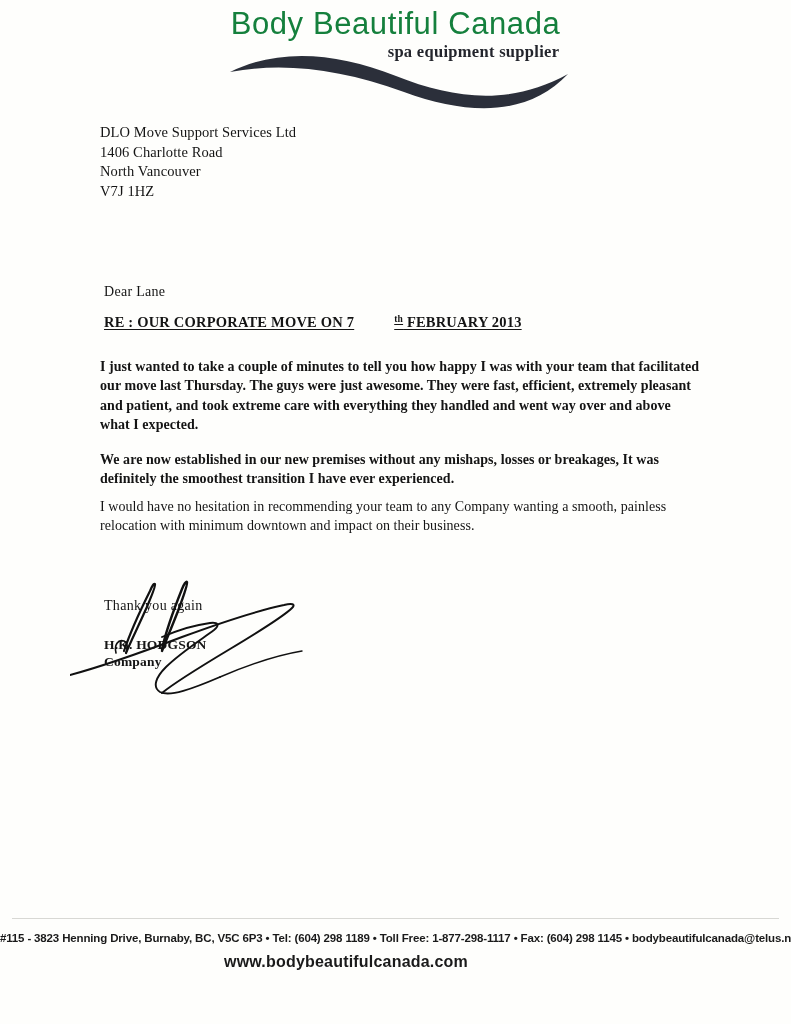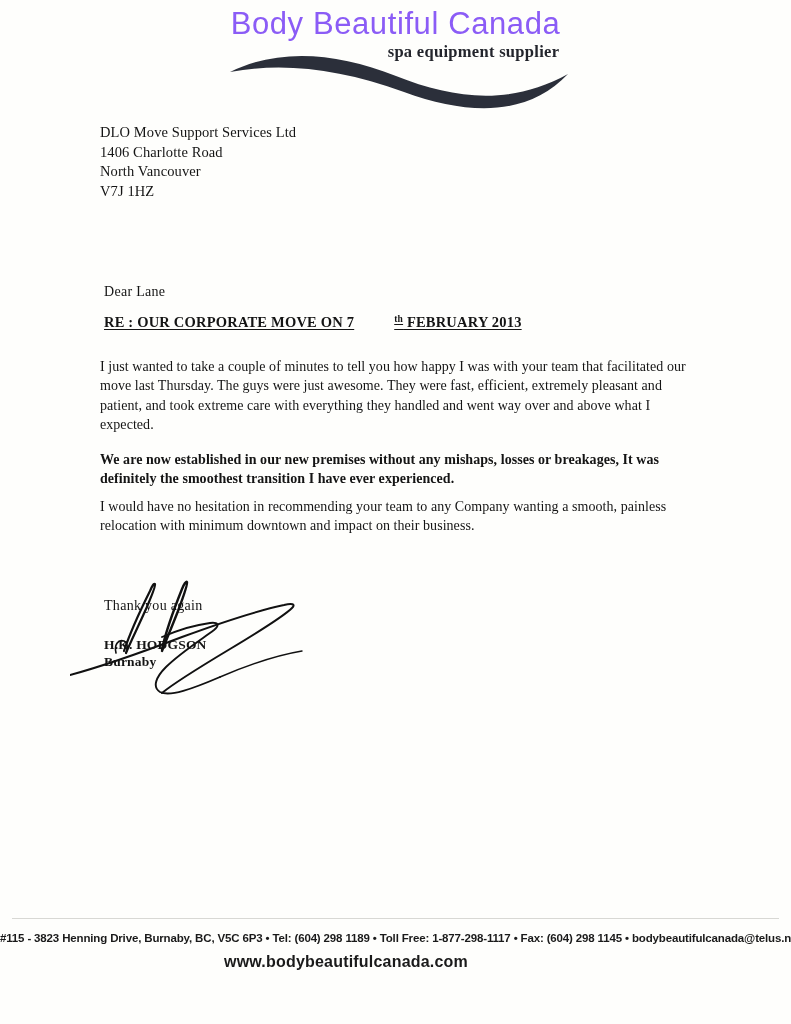--- a/index.html
+++ b/index.html
@@ -25,21 +25,21 @@
     left: 0;
     top: 8px;
     width: 791px;
     text-align: center;
   }
   .brand-name {
     font-family: "Liberation Sans", "DejaVu Sans", sans-serif;
     font-size: 31px;
     font-weight: 300;
     letter-spacing: 0.6px;
-    color: #8b5cf6;
+    color: #15803d;
     line-height: 1.05;
     white-space: nowrap;
   }
   .brand-tagline {
     font-family: "Liberation Serif", "DejaVu Serif", serif;
     font-size: 16.5px;
     font-weight: bold;
     letter-spacing: 0.3px;
     color: #23252c;
     margin-top: 1px;
@@ -96,21 +96,21 @@
 
   
   .body-text {
     position: absolute;
     left: 100px;
     width: 600px;
     font-size: 14px;
     line-height: 19.3px;
     letter-spacing: 0.05px;
   }
-  .para-1 { top: 357px; }
+  .para-1 { top: 357px; font-weight: bold; }
   .para-2 { top: 450px; width: 600px; font-weight: bold; }
   .para-3 { top: 497px; width: 570px; }
 
   .closing {
     position: absolute;
     left: 104px;
     top: 551px;
     font-size: 14px;
     letter-spacing: 0.3px;
     margin-top: 47px;
@@ -209,20 +209,20 @@
       <path d="M54 76 C 60 58, 70 36, 80 16 C 82 11, 84 8, 85 9 C 86 11, 82 20, 76 34 C 68 52, 60 68, 56 78" stroke-width="2.2"></path>
       <path d="M92 74 C 96 56, 104 34, 112 14 C 114 9, 116 6, 117 7 C 118 9, 114 20, 108 36 C 101 54, 95 68, 92 76" stroke-width="2.4"></path>
       <path d="M0 100 C 30 92, 70 78, 112 62 C 150 48, 186 36, 214 30 C 222 28, 226 29, 222 33 C 214 41, 190 56, 160 74 C 130 92, 104 108, 92 118" stroke-width="2.0"></path>
       <path d="M92 62 C 106 56, 124 50, 140 48 C 148 47, 150 50, 144 55 C 132 64, 110 78, 96 92 C 86 102, 82 112, 90 117 C 100 122, 122 114, 150 102" stroke-width="1.9"></path>
       <path d="M150 102 C 178 90, 208 80, 232 76" stroke-width="1.4"></path>
     </g>
   </svg>
 
   <div class="signer">
     <div>H.K. HODGSON</div>
-    <div>Burnaby</div>
+    <div>Company</div>
   </div>
 
   <div class="footer-rule"></div>
   <div class="footer-contact">#115 - 3823 Henning Drive, Burnaby, BC, V5C 6P3 • Tel: (604) 298 1189 • Toll Free: 1-877-298-1117 • Fax: (604) 298 1145 • bodybeautifulcanada@telus.net</div>
   <div class="footer-web">www.bodybeautifulcanada.com</div>
 
 </div>
 
 </body></html>

